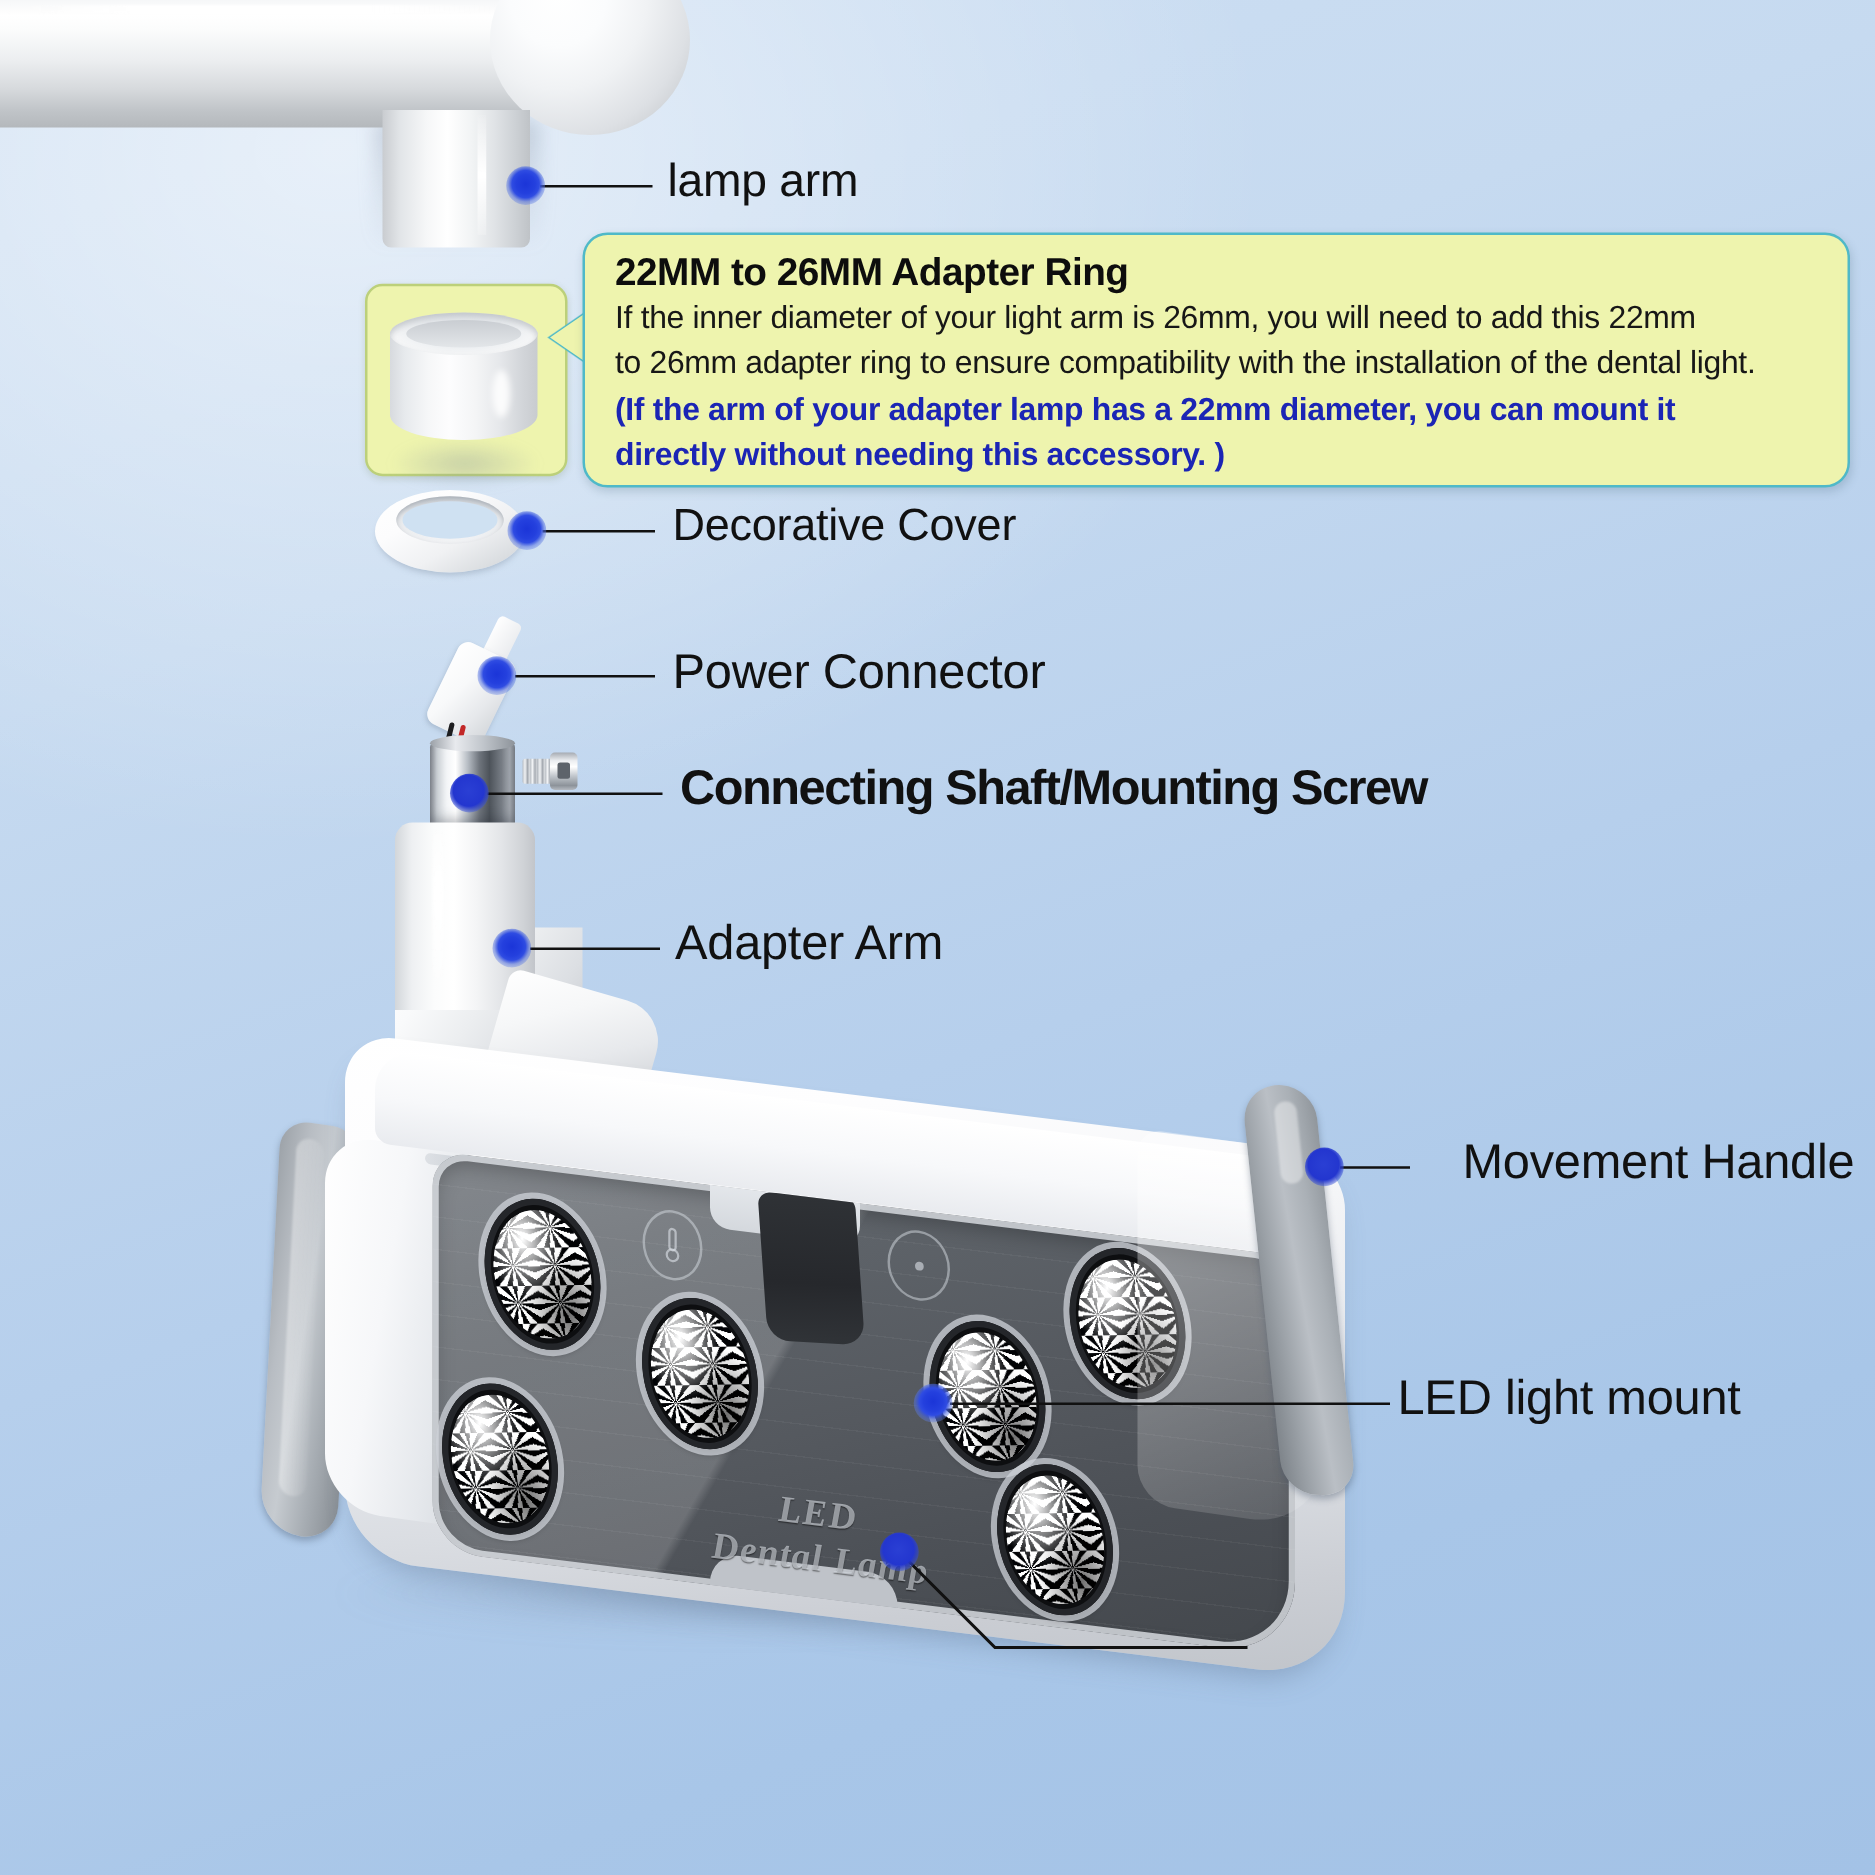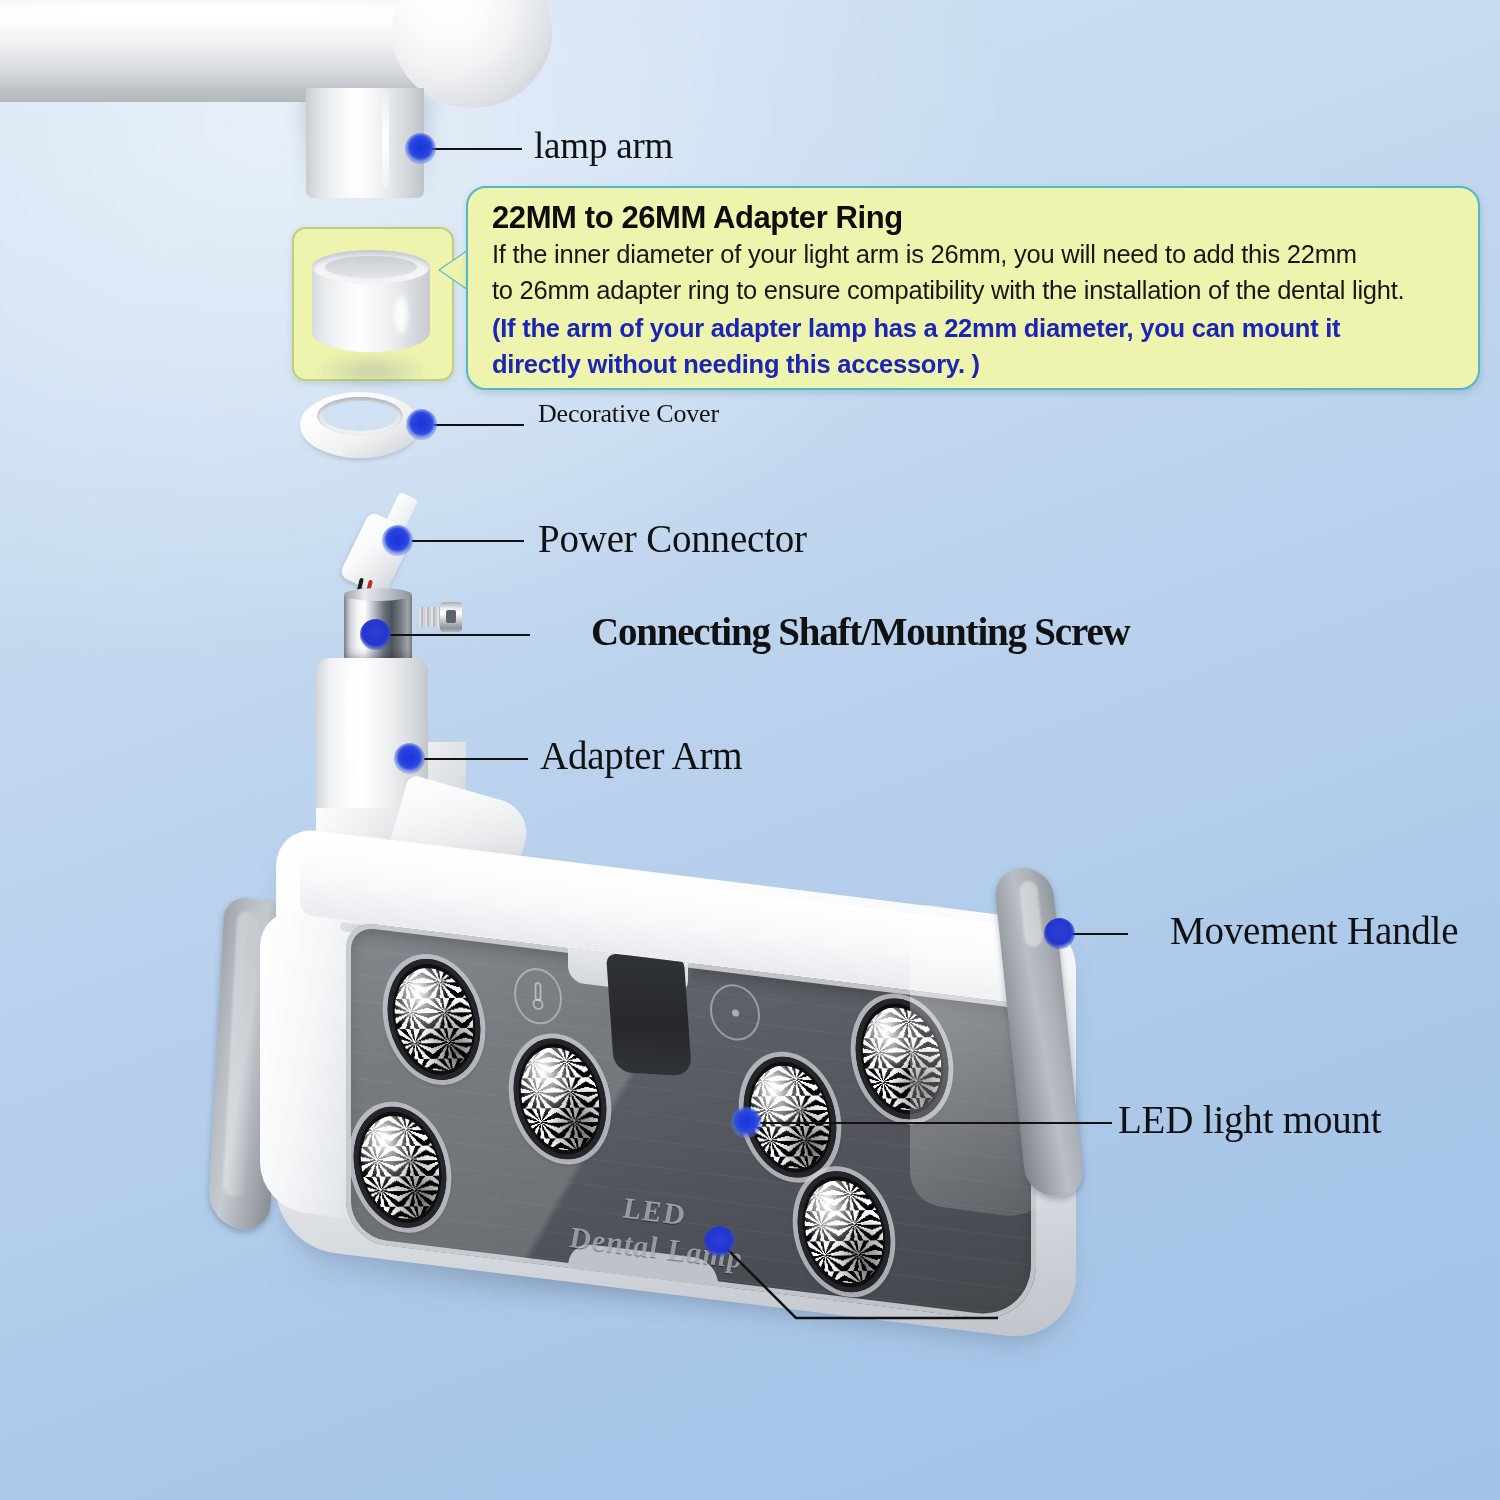--- a/index.html
+++ b/index.html
@@ -12,21 +12,21 @@
     position:relative;width:1500px;height:1500px;overflow:hidden;
     background:
       radial-gradient(ellipse 1200px 900px at 18% 8%, rgba(255,255,255,.55) 0%, rgba(255,255,255,0) 62%),
       linear-gradient(160deg,#cfe0f3 0%, #c6daf0 28%, #b6cfec 55%, #a8c6e8 80%, #a3c2e6 100%);
   }
 
   
   .abs{position:absolute;}
   .lbl{
     position:absolute;color:#111;white-space:nowrap;
-    font-family:Liberation Serif, serif;
+    font-family:Liberation Sans, sans-serif;
     letter-spacing:-.2px;
     text-align:center;
   }
   .leader{position:absolute;height:0;border-top:2.5px solid #111;}
   .dot{
     position:absolute;border-radius:50%;
     background:radial-gradient(circle at 50% 46%, #1b35d8 0%, #2440de 34%, #2f4ce2 48%, rgba(80,110,225,.55) 62%, rgba(120,150,230,.28) 78%, rgba(150,175,235,0) 100%);
   }
   .dot.solid{
     background:radial-gradient(circle at 48% 44%, #2a3fd4 0%, #2336cf 52%, rgba(60,85,215,.45) 72%, rgba(110,140,230,0) 100%);
@@ -466,29 +466,29 @@
     <div id="handle-right" class="handle"></div>
     <div id="handle-right-in"></div>
   </div>
 
   <div class="leader" style="left:432px;top:148px;width:90px;"></div>
   <div class="dot" style="left:405px;top:133px;width:31px;height:31px;"></div>
   <div class="lbl" style="left:534px;top:124px;font-size:37px;">lamp arm</div>
 
   <div class="leader" style="left:434px;top:424px;width:90px;"></div>
   <div class="dot" style="left:406px;top:409px;width:31px;height:31px;"></div>
-  <div class="lbl" style="left:538px;top:399px;font-size:26px;">Decorative Cover</div>
+  <div class="lbl" style="left:538px;top:399px;font-size:36px;">Decorative Cover</div>
 
   <div class="leader" style="left:412px;top:540px;width:112px;"></div>
   <div class="dot" style="left:382px;top:525px;width:31px;height:31px;"></div>
   <div class="lbl" style="left:538px;top:516px;font-size:39px;">Power Connector</div>
 
   <div class="leader" style="left:390px;top:634px;width:140px;"></div>
   <div class="dot solid" style="left:360px;top:619px;width:31px;height:31px;"></div>
-  <div class="lbl" style="left:544px;top:609px;font-size:39px;font-weight:bold;letter-spacing:-1.2px;margin-left:47px;">Connecting Shaft/Mounting Screw</div>
+  <div class="lbl" style="left:544px;top:609px;font-size:39px;font-weight:bold;letter-spacing:-1.2px;">Connecting Shaft/Mounting Screw</div>
 
   <div class="leader" style="left:424px;top:758px;width:104px;"></div>
   <div class="dot" style="left:394px;top:743px;width:31px;height:31px;"></div>
   <div class="lbl" style="left:540px;top:733px;font-size:39px;">Adapter Arm</div>
 
   <div class="leader" style="left:1072px;top:933px;width:56px;"></div>
   <div class="dot solid" style="left:1044px;top:918px;width:31px;height:31px;"></div>
   <div class="lbl" style="left:1170px;top:908px;font-size:39px;">Movement Handle</div>
 
   <div class="leader" style="left:760px;top:1122px;width:352px;"></div>

